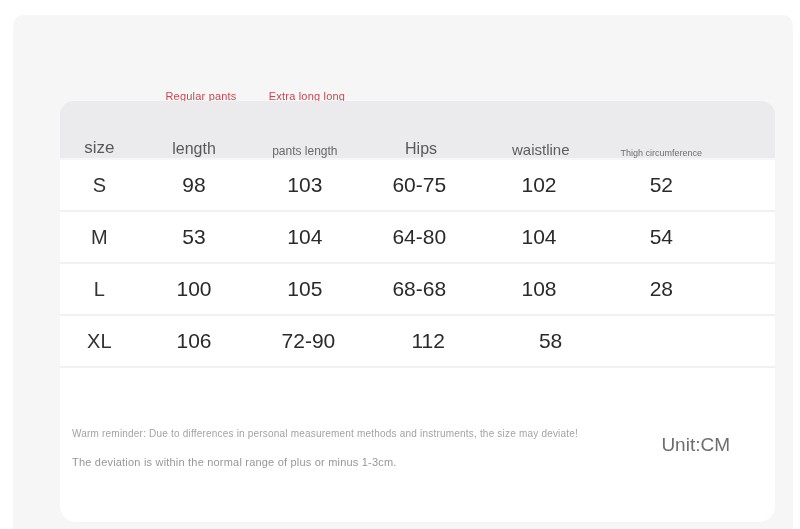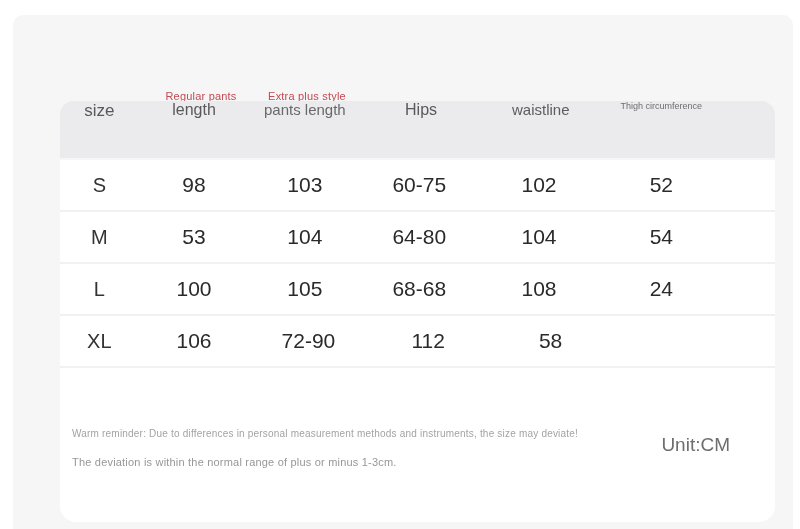--- a/index.html
+++ b/index.html
@@ -15,63 +15,63 @@
   }
   .red-label {
     position:absolute; top:90px; width:140px; text-align:center;
     font-size:11px; letter-spacing:0.2px; color:#c24a52;
   }
   .red-label.reg { left:131px;text-decoration:underline; }
   .red-label.ext { left:237px; }
   .header-box {
     position:absolute; left:60px; top:101px; width:715px; height:57px;
     background:#ebebed; border-radius:14px 14px 0 0;
-    display:flex; align-items:flex-start;
+    display:flex; align-items:flex-end;
   }
   .card {
     position:absolute; left:60px; top:160px; width:715px; height:362px;
     background:#ffffff; border-radius:0 0 16px 16px;
   }
   .trow {
     display:flex; align-items:center; height:50px;
     border-bottom:2px solid #f1f1f2;
   }
   .cell { text-align:center; color:#2a2a2a; font-size:21px; }
   .c1 { width:11%; }
   .c2 { width:15.5%; }
   .c3 { width:15.5%; }
   .c4 { width:16.5%; }
   .c5 { width:17%; }
   .c6 { width:24.5%; box-sizing:border-box; padding-right:52px; }
   .size-cell { font-size:20px; color:#333333; }
   .h-size { font-size:17px; color:#59595b; }
   .h-lg   { font-size:16px; color:#59595b; }
   .h-md   { font-size:15px; color:#5d5d5f; }
-  .h-sm   { font-size:15px; color:#69696b; }
+  .h-sm   { font-size:12px; color:#69696b; }
   .h-xs   { font-size:9px;  color:#6e6e70; }
   .note1 {
     position:absolute; left:12px; top:268px;
     font-size:10px; color:#a3a3a3; letter-spacing:0.2px;
   }
   .note2 {
     position:absolute; left:12px; top:296px;
     font-size:11px; color:#979797; letter-spacing:0.2px;
   }
   .unit {
     position:absolute; right:45px; top:274px;
     font-size:19px; color:#6e6e6e;
   }
 </style>
 </head>
 <body>
 
 <div class="panel"></div>
 
 <div class="red-label reg" style="color: rgb(194, 74, 82);">Regular pants</div>
-<div class="red-label ext" style="color: rgb(194, 74, 82);">Extra plus style</div>
+<div class="red-label ext" style="color: rgb(194, 74, 82);">Extra long long</div>
 
 <div class="header-box">
   <div class="cell c1 h-size">size</div>
   <div class="cell c2 h-lg">length</div>
   <div class="cell c3 h-sm">pants length</div>
   <div class="cell c5 h-lg">Hips</div>
   <div class="cell c4 h-md">waistline</div>
   <div class="cell c6 h-xs">Thigh circumference</div>
 </div>
 
@@ -94,21 +94,21 @@
     <div class="cell c5">104</div>
     <div class="cell c6">54</div>
   </div>
 
   <div class="trow">
     <div class="cell c1 size-cell">L</div>
     <div class="cell c2">100</div>
     <div class="cell c3">105</div>
     <div class="cell c4">68-68</div>
     <div class="cell c5">108</div>
-    <div class="cell c6">24</div>
+    <div class="cell c6">28</div>
   </div>
 
   <div class="trow">
     <div class="cell c1 size-cell">XL</div>
     <div class="cell c3">106</div>
     <div class="cell c4">72-90</div>
     <div class="cell c5">112</div>
     <div class="cell c6">58</div>
   </div>
 

